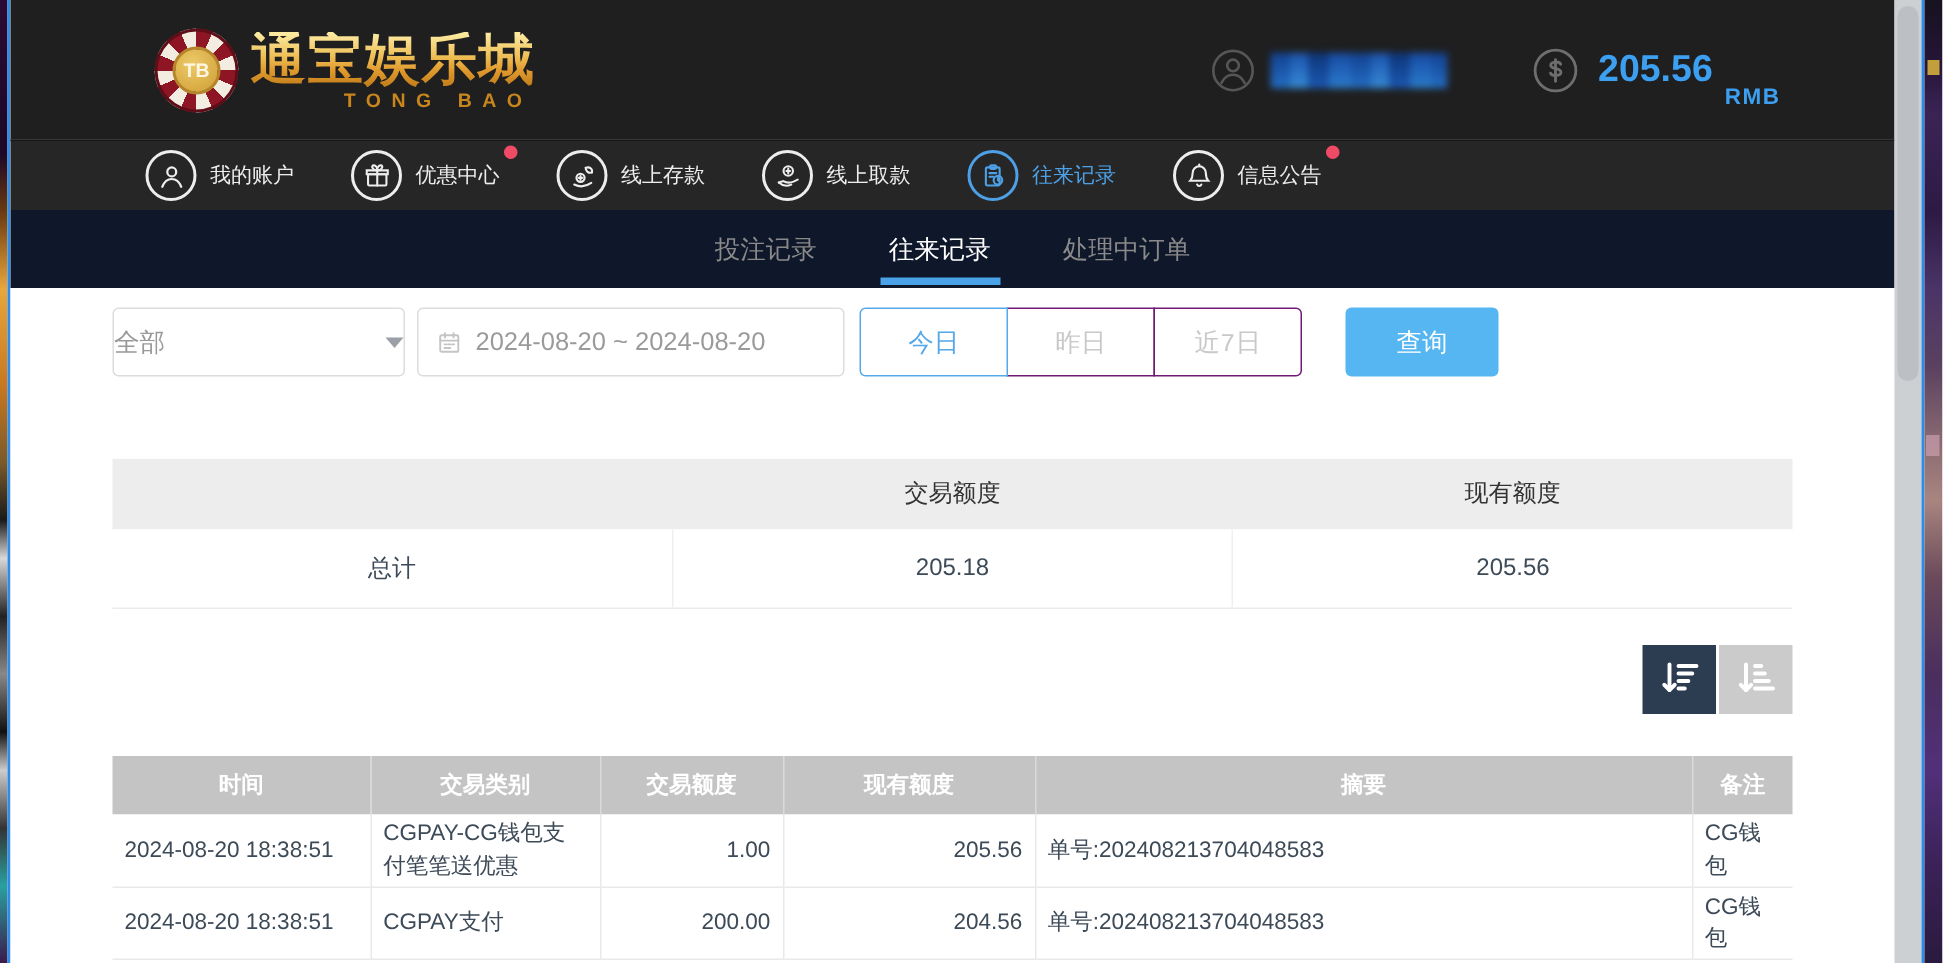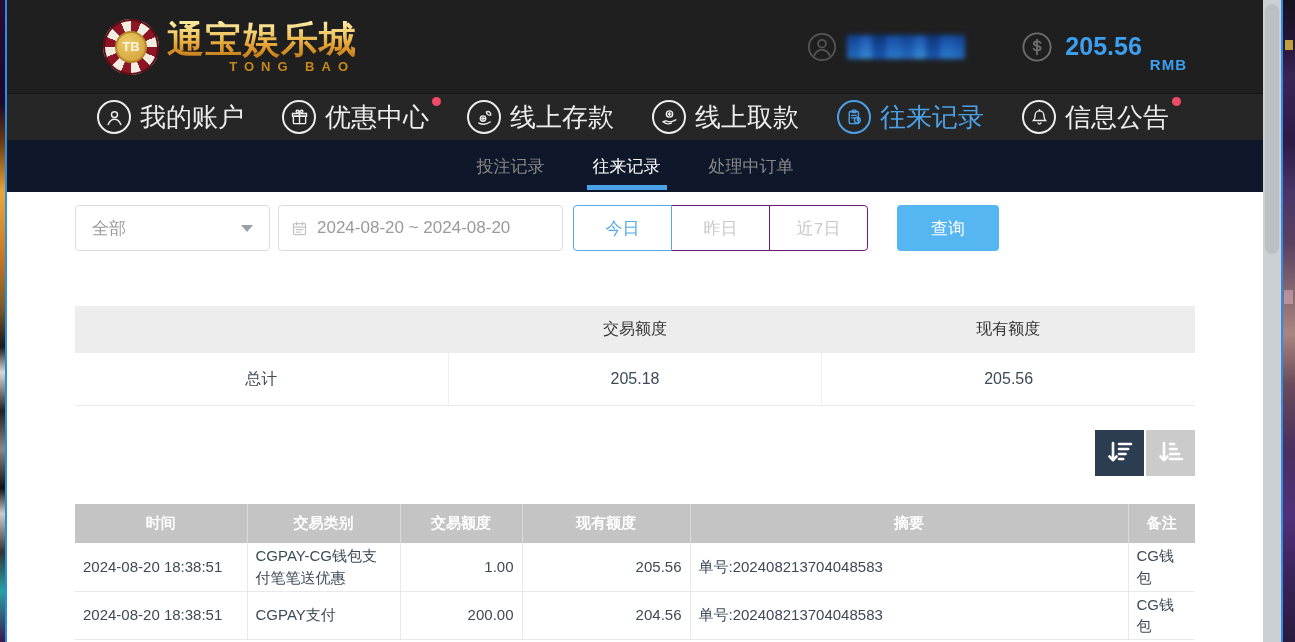--- a/index.html
+++ b/index.html
@@ -41,37 +41,37 @@
     background:
       repeating-linear-gradient(90deg,#3e6f9e 0 13px,#5d8cb8 13px 25px,#2e5a86 25px 39px,#4a7eae 39px 54px),
       linear-gradient(180deg,#264a70,#4a7eae);
     background-blend-mode:overlay; filter:blur(2.5px); }
   .coin-ico { width:32px; height:32px; color:#6e6e6e; margin-right:12px; }
   .balance { color:#3d9ff0; font-size:25px; font-weight:bold; }
   .currency { color:#3d9ff0; font-size:15px; font-weight:bold; margin-left:8px; letter-spacing:1px;margin-top:35px; }
 
   
   .navbar { height:47px; background:#262626; border-top:1px solid #161616; display:flex; align-items:center; gap:28px; padding-left:90px; }
-  .nav-item { display:flex; align-items:center; gap:9px; color:#ededed; font-size:26px; cursor:pointer; position:relative; padding-right:10px; }
+  .nav-item { display:flex; align-items:center; gap:9px; color:#ededed; font-size:14px; cursor:pointer; position:relative; padding-right:10px; }
   .nav-item.active { color:#4da0e6; }
   .nav-ico { width:34px; height:34px; border:2px solid currentColor; border-radius:50%; display:flex; align-items:center; justify-content:center; flex:0 0 auto; }
   .nav-ico svg { width:21px; height:21px; }
   .dot { position:absolute; top:-3px; right:-2px; width:9px; height:9px; border-radius:50%; background:#ef4b66; }
 
   
   .subtabs { height:52px; background:#0f172a; display:flex; align-items:center; justify-content:center; gap:42px; }
   .subtab { color:#8a8a8a; font-size:17px; cursor:pointer; position:relative; height:100%; display:flex; align-items:center; padding:0 3px; }
   .subtab.active { color:#fff; }
   .subtab.active::after { content:""; position:absolute; left:-3px; right:-3px; bottom:2px; height:5px; background:#4aa3e8; }
 
   
   .content { width:1120px; margin:0 auto; }
 
   .filter-row { margin-top:13px; display:flex; align-items:stretch; height:46px; }
-  .select-box { width:195px; border:1px solid #dcdcdc; border-radius:4px; display:flex; align-items:center; padding:0 16px; color:#999; font-size:17px; cursor:pointer; background:#fff;gap:12px; }
+  .select-box { width:195px; border:1px solid #dcdcdc; border-radius:4px; display:flex; align-items:center; padding:0 0; color:#999; font-size:17px; cursor:pointer; background:#fff;gap:12px; }
   .caret { margin-left:auto; width:0; height:0; border-left:6px solid transparent; border-right:6px solid transparent; border-top:7px solid #9aa0a6; }
   .date-box { width:285px; margin-left:8px; border:1px solid #dcdcdc; border-radius:4px; display:flex; align-items:center; padding:0 12px; color:#9a9a9a; font-size:17px; gap:9px; cursor:pointer; background:#fff; }
   .date-box svg { width:17px; height:17px; color:#c4c4c4; flex:0 0 auto; }
   .btn-group { display:flex; margin-left:10px; }
   .qbtn { width:99px; border:1px solid #701a75; background:#fff; color:#c9c9c9; font-size:17px; cursor:pointer; display:flex; align-items:center; justify-content:center; margin-left:-1px; }
   .qbtn:first-child { border-radius:4px 0 0 4px; margin-left:0; }
   .qbtn:last-child { border-radius:0 4px 4px 0;font-family:Liberation Mono, monospace; }
   .qbtn.active { border:1px solid #54a9e8; color:#54a9e8; z-index:2; border-radius:4px 0 0 4px; }
   .search-btn { width:102px; margin-left:29px; background:#55b6f2; border:none; border-radius:4px; color:#fff; font-size:17px; cursor:pointer; display:flex; align-items:center; justify-content:center; }
 

